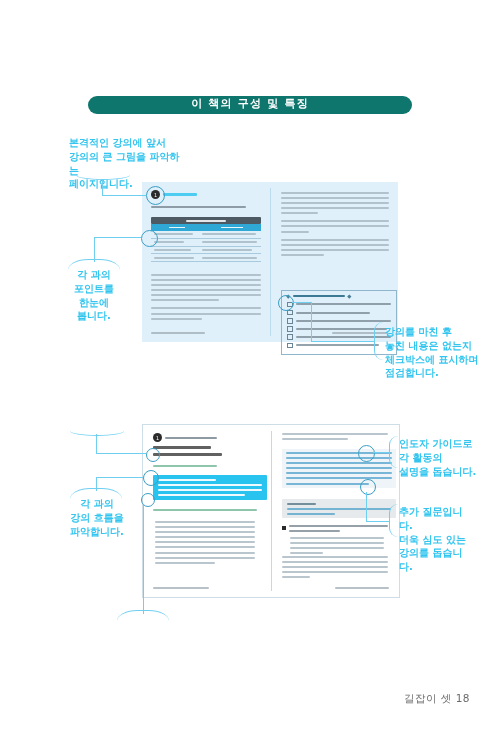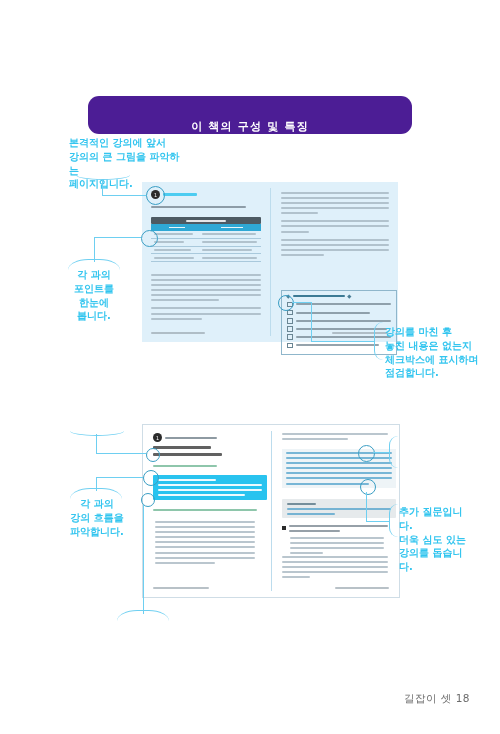--- a/index.html
+++ b/index.html
@@ -5,23 +5,23 @@
   html,body{margin:0;padding:0;}
   body{
     width:500px;height:734px;background:#ffffff;
     font-family:"DejaVu Sans","Liberation Sans",sans-serif;
     position:relative;overflow:hidden;
   }
   .page{position:absolute;inset:0;}
 
   
   .banner{
-    position:absolute;left:88px;top:96px;width:324px;height:38px;
-    background:#4c1d95;border-radius:11px;
-    display:flex;align-items:flex-end;justify-content:center;
+    position:absolute;left:88px;top:96px;width:324px;height:18px;
+    background:#0f766e;border-radius:11px;
+    display:flex;align-items:flex-start;justify-content:center;
   }
   .banner span{
     color:#ffffff;font-size:11px;font-weight:bold;letter-spacing:1.2px;
   }
 
   
   .anno{position:absolute;color:#33c5ef;font-size:10px;font-weight:bold;line-height:1.38;white-space:pre-line;}
   .anno.center{text-align:center;}
 
   
@@ -344,20 +344,23 @@
 
   <div class="lead lead-h" style="left:96px;top:477px;width:47px;"></div>
   <div class="lead lead-v" style="left:96px;top:477px;height:14px;"></div>
   <div class="arcdown" style="left:70px;top:488px;width:52px;"></div>
   <div class="anno center" style="left:58px;top:497px;width:78px;">각 과의
 강의 흐름을
 파악합니다.</div>
 
   <div class="lead lead-h" style="left:373px;top:452px;width:17px;"></div>
   <div class="brace" style="left:389px;top:436px;width:8px;height:32px;"></div>
+  <div class="anno" style="left:399px;top:437px;width:100px;">인도자 가이드로
+각 활동의
+설명을 돕습니다.</div>
 
   <div class="lead lead-v" style="left:366px;top:492px;height:30px;"></div>
   <div class="lead lead-h" style="left:366px;top:521px;width:24px;"></div>
   <div class="brace" style="left:389px;top:504px;width:8px;height:33px;"></div>
   <div class="anno" style="left:399px;top:505px;width:76px;">추가 질문입니다.
 더욱 심도 있는
 강의를 돕습니다.</div>
 
   <div class="lead lead-v" style="left:143px;top:505px;height:109px;"></div>
   <div class="arcdown" style="left:117px;top:610px;width:52px;"></div>

